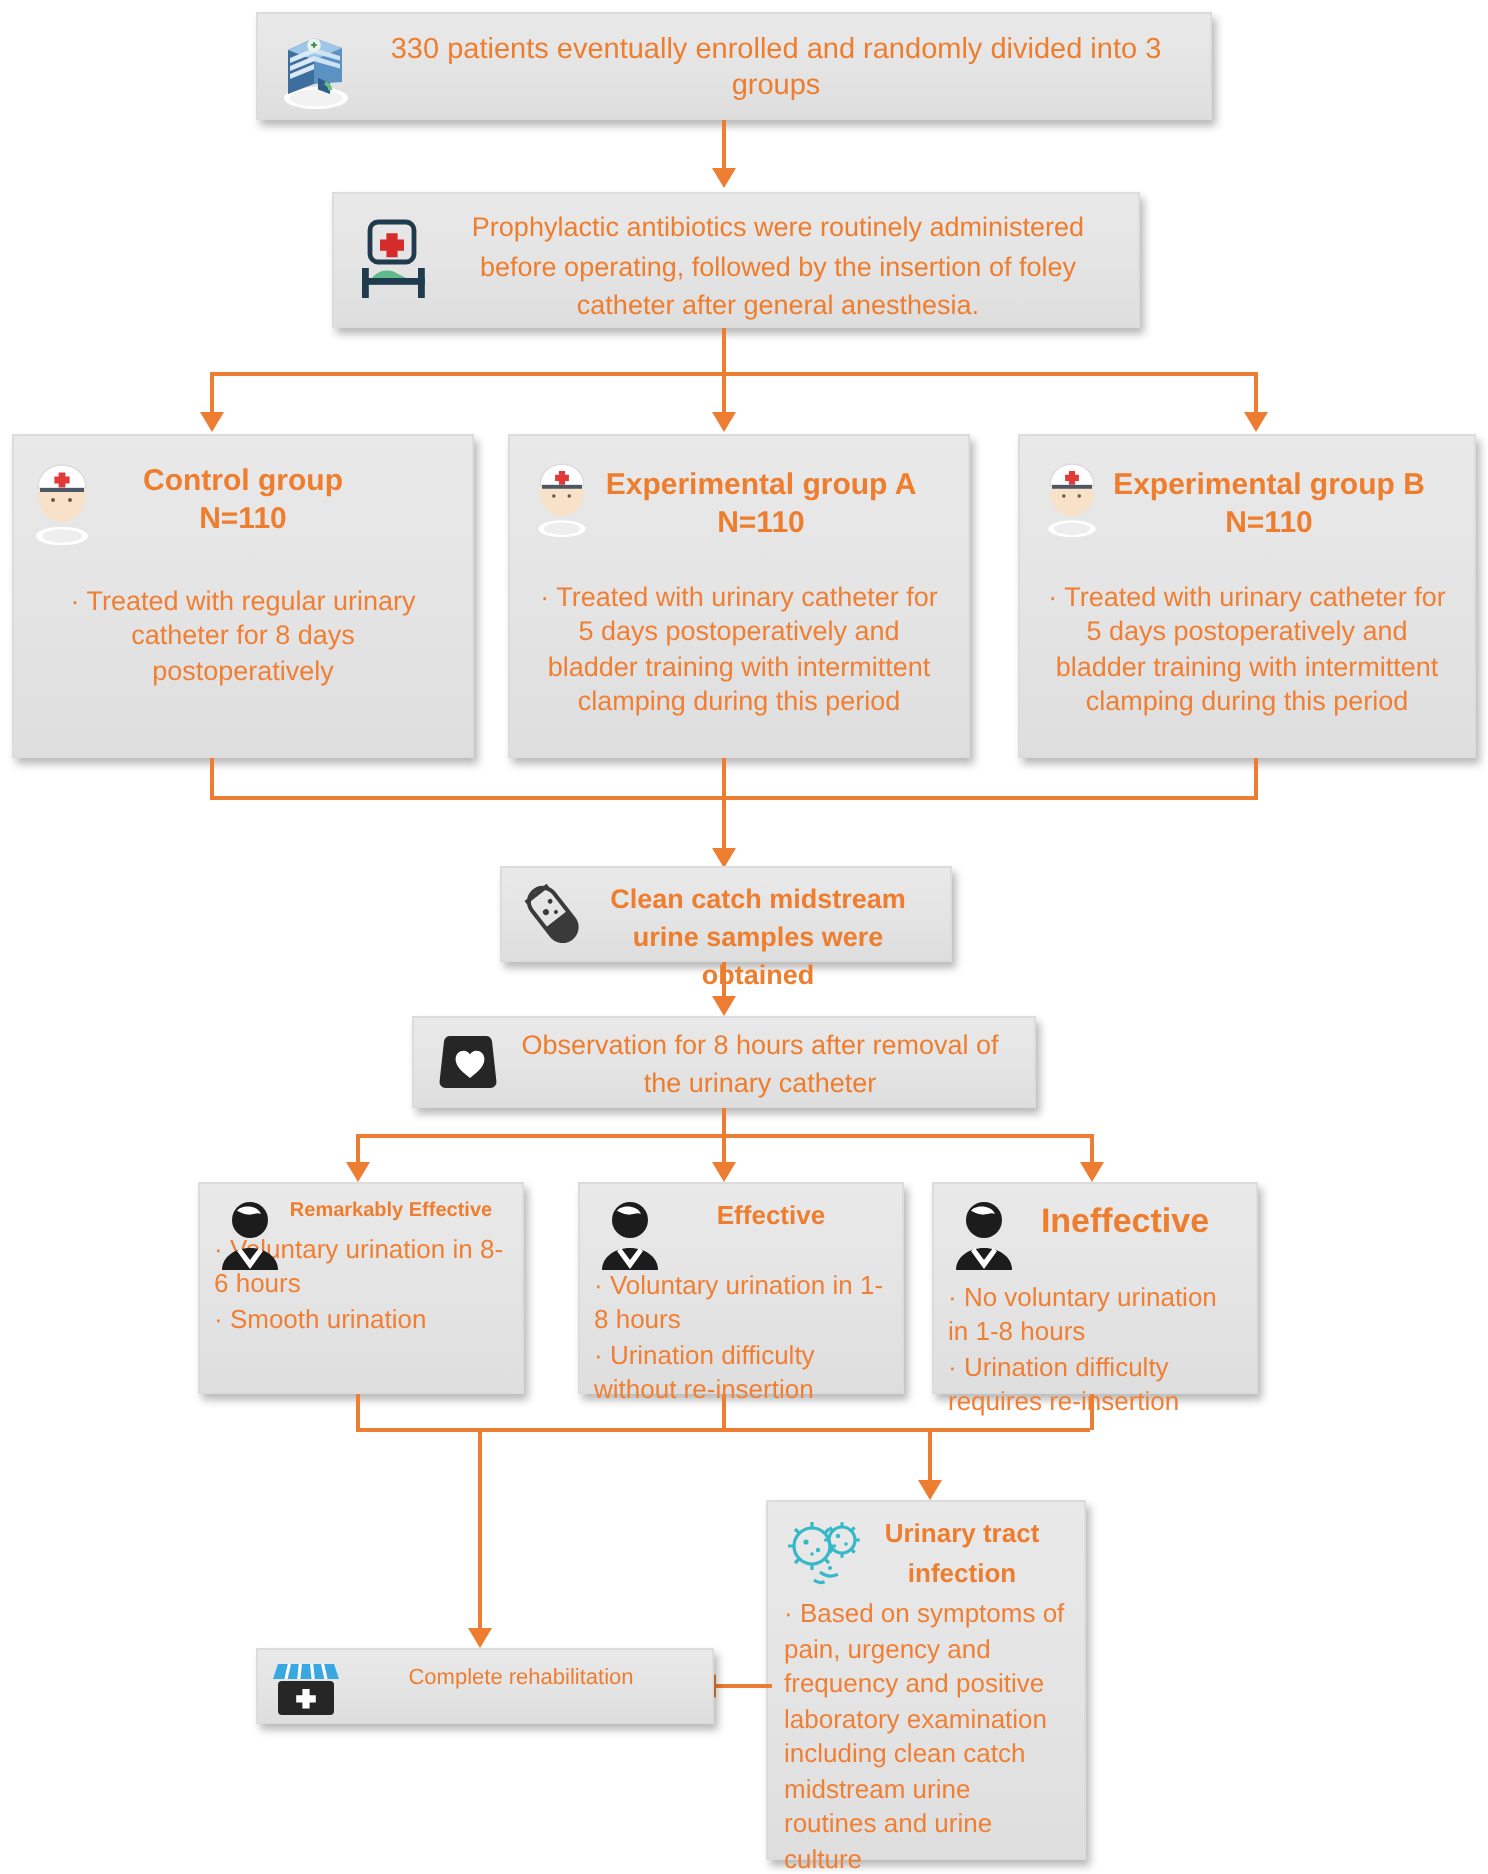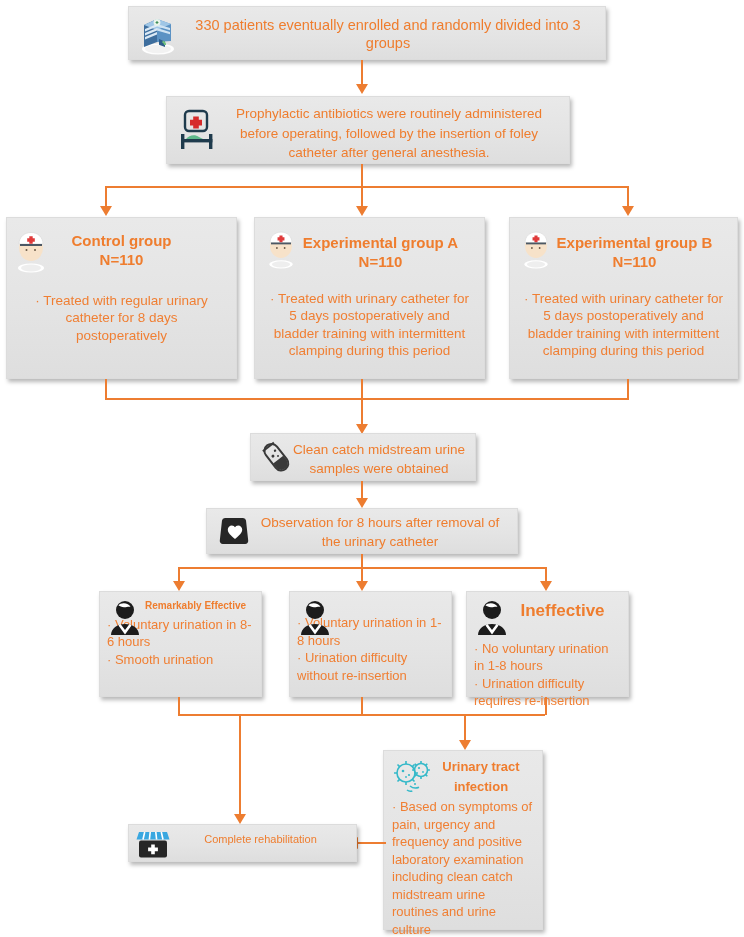--- a/index.html
+++ b/index.html
@@ -174,21 +174,21 @@
         <g transform="rotate(-38 22 22)">
           <rect x="15" y="6" width="14" height="30" rx="7" fill="none" stroke="#3a3a3a" stroke-width="2"></rect>
           <path d="M15 8h14" stroke="#3a3a3a" stroke-width="2"></path>
           <path d="M15.6 24h12.8v5a6.4 6.4 0 0 1-12.8 0z" fill="#3a3a3a"></path>
           <circle cx="20" cy="18" r="1.5" fill="#3a3a3a"></circle>
           <circle cx="25" cy="15" r="1.2" fill="#3a3a3a"></circle>
           <circle cx="24" cy="21" r="1" fill="#3a3a3a"></circle>
         </g>
       </svg>
     </span>
-    <div class="title" style="font-weight:normal;line-height:1.4;">Clean catch midstream urine samples were obtained</div>
+    <div class="title" style="font-weight:bold;line-height:1.4;">Clean catch midstream urine samples were obtained</div>
   </div>
   <div class="vline" style="left:361px;top:481px;height:19px;"></div>
   <div class="arrow-d" style="left:356px;top:498px;"></div>
 
   <div class="box" style="left:206px;top:508px;width:312px;height:46px;padding:5px 12px 5px 48px;font-size:13.5px;">
     <span class="icon" style="left:8px;top:1px;width:40px;height:42px;">
       <svg class="ico-svg" width="40" height="42" viewBox="0 0 40 42">
         <path d="M12 8h16a3 3 0 0 1 3 2.6l2.2 20a3 3 0 0 1-3 3.4H7.8a3 3 0 0 1-3-3.4L7 10.6A3 3 0 0 1 10 8z" fill="#262626"></path>
         <path d="M20 29c-4.2-3.4-7.2-6-7.2-9.4 0-2.5 1.9-4.2 4-4.2 1.6 0 2.7.9 3.2 1.9.5-1 1.6-1.9 3.2-1.9 2.1 0 4 1.7 4 4.2 0 3.4-3 6-7.2 9.4z" fill="#ffffff"></path>
       </svg>
@@ -221,20 +221,21 @@
 
   <div class="box" style="left:289px;top:591px;width:163px;height:106px;padding:6px 7px;font-size:13px;text-align:left;">
     <span class="icon" style="left:7px;top:6px;width:36px;height:40px;">
       <svg class="ico-svg" width="36" height="40" viewBox="0 0 36 40">
         <circle cx="18" cy="12" r="9" fill="#1c1c1c"></circle>
         <path d="M11.5 7.5c1.5-3 10-3.5 12 1.5-2-1-4 .5-6.5 .3-2.5-.2-4-1.4-5.5-1.8z" fill="#ffffff"></path>
         <path d="M4 37c0-6.5 6.3-11 14-11s14 4.5 14 11z" fill="#1c1c1c"></path>
         <path d="M13.5 26l4.5 6 4.5-6 2 1.5-6.5 9-6.5-9z" fill="#ffffff"></path>
       </svg>
     </span>
+    <div class="title" style="font-size:13px;text-align:center;padding-left:30px;line-height:1.5;">Effective</div>
     <div class="body" style="white-space:pre-line;text-align:left;margin-top:16px;line-height:1.35;">· Voluntary urination in 1-8 hours
 ·   Urination   difficulty without re-insertion</div>
   </div>
 
   <div class="box" style="left:466px;top:591px;width:163px;height:106px;padding:6px 7px;font-size:13px;text-align:left;">
     <span class="icon" style="left:7px;top:6px;width:36px;height:40px;">
       <svg class="ico-svg" width="36" height="40" viewBox="0 0 36 40">
         <circle cx="18" cy="12" r="9" fill="#1c1c1c"></circle>
         <path d="M11.5 7.5c1.5-3 10-3.5 12 1.5-2-1-4 .5-6.5 .3-2.5-.2-4-1.4-5.5-1.8z" fill="#ffffff"></path>
         <path d="M4 37c0-6.5 6.3-11 14-11s14 4.5 14 11z" fill="#1c1c1c"></path>

